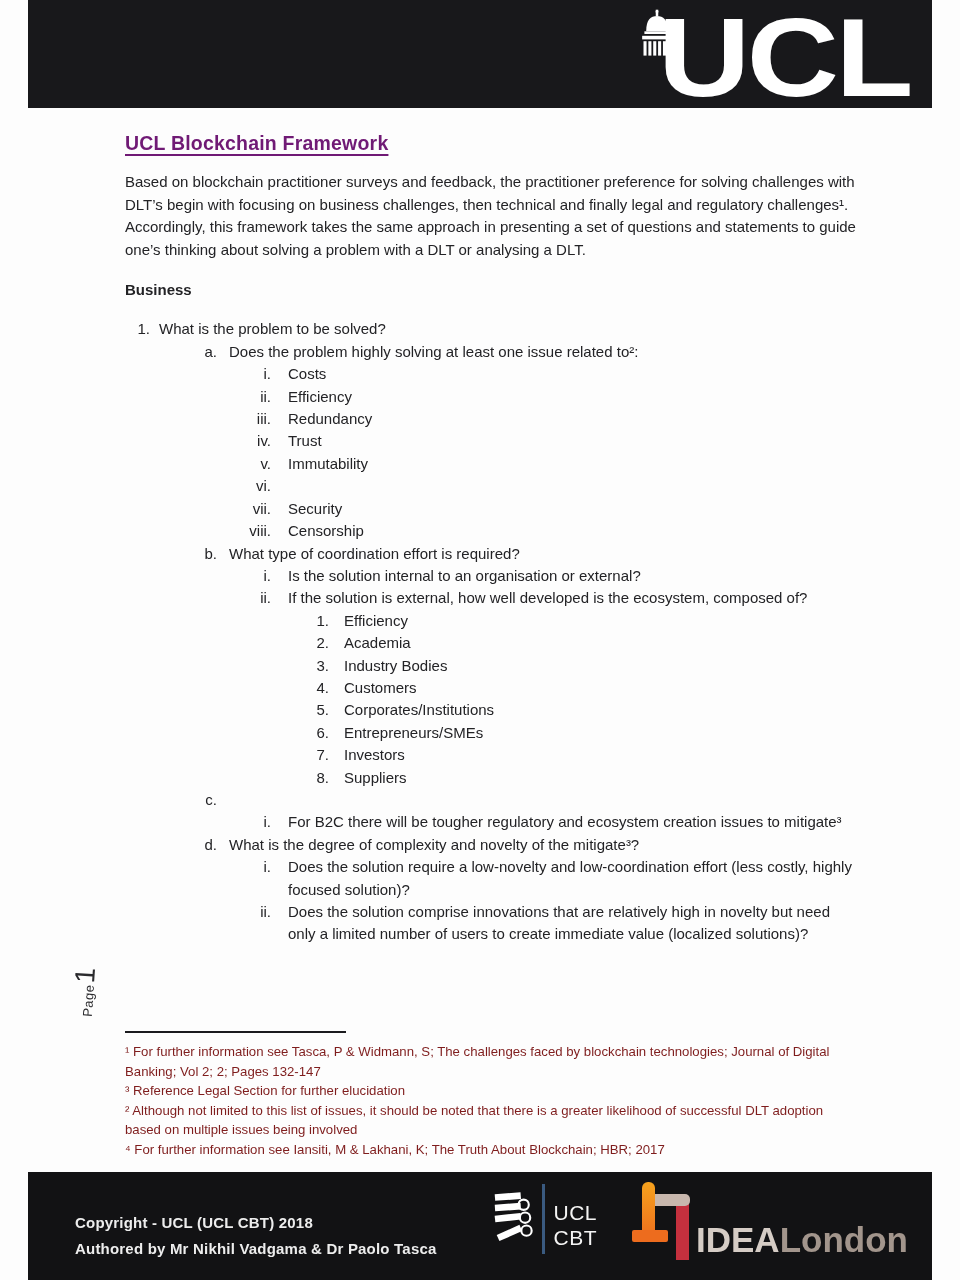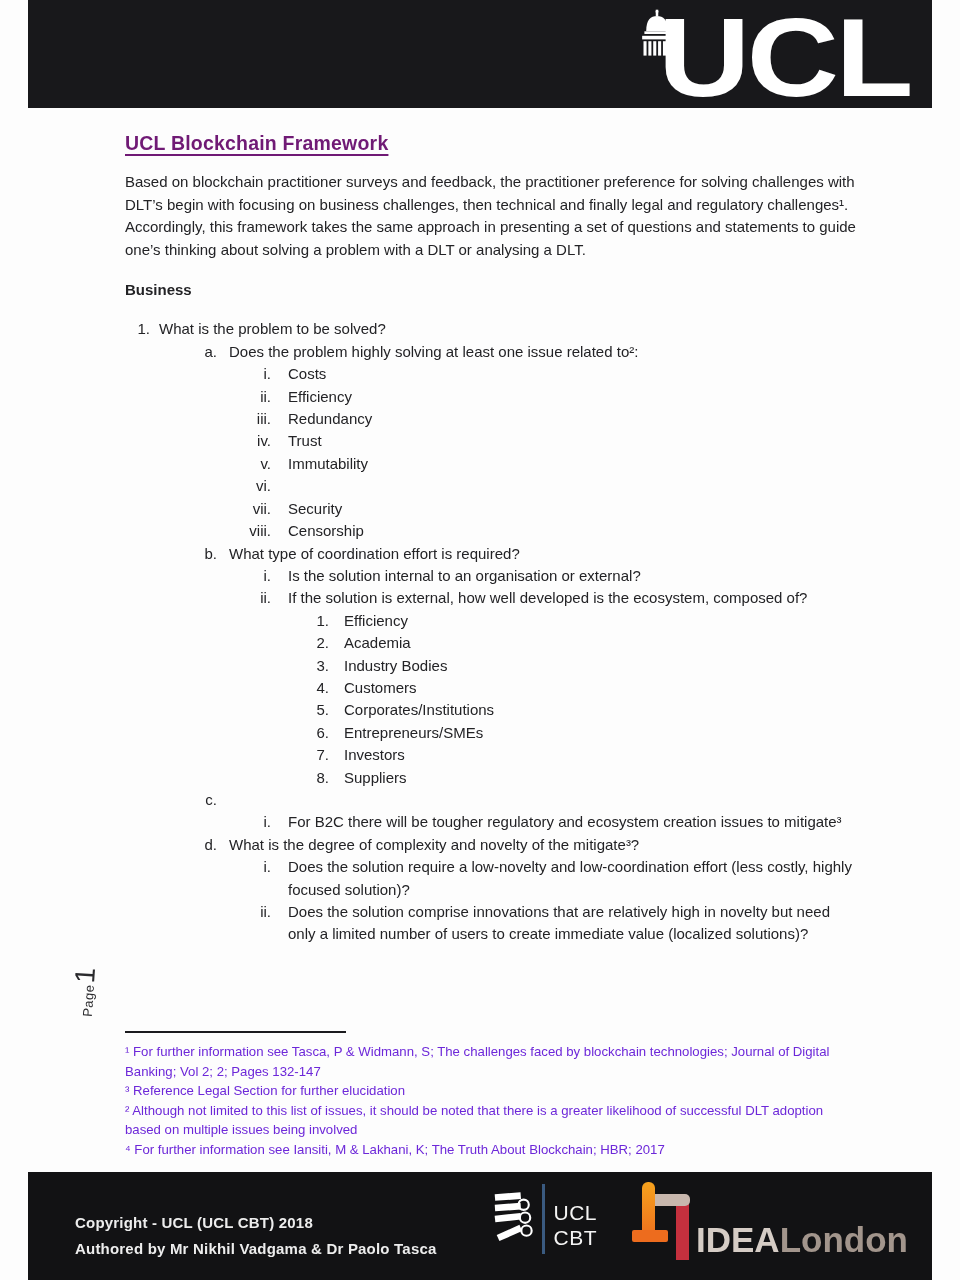--- a/index.html
+++ b/index.html
@@ -68,21 +68,21 @@
   .pageno{
     transform:rotate(-86deg);display:flex;align-items:baseline;white-space:nowrap;
     color:#2a2a2d;
   }
   .pageno .pg-label{font-size:13px;letter-spacing:0.5px;}
   .pageno .pg-num{font-size:28px;margin-left:1px;}
 
   
   .footnotes{
     position:absolute;left:125px;top:1031px;width:714px;
-    font-size:13.2px;line-height:19.6px;color:#6d28d9;
+    font-size:13.2px;line-height:19.6px;color:#7f1d1d;
   }
   .fn-rule{width:221px;height:2px;background:#1b1b1e;margin-bottom:9px;}
   .fn{font-weight:500;}
 
   
   .footer{
     position:absolute;left:28px;top:1172px;width:904px;height:108px;
     background:var(--footer-bg);
     padding-left:9px;
   }

